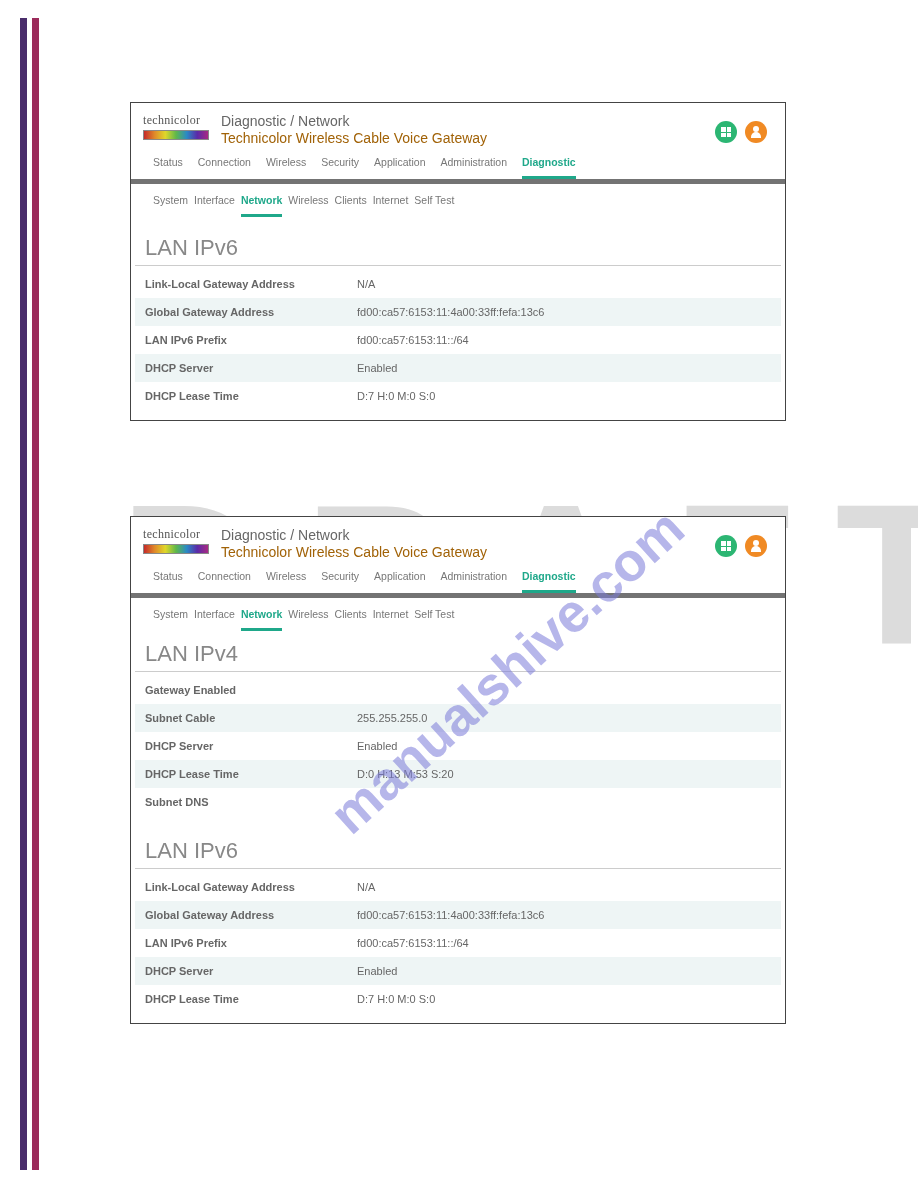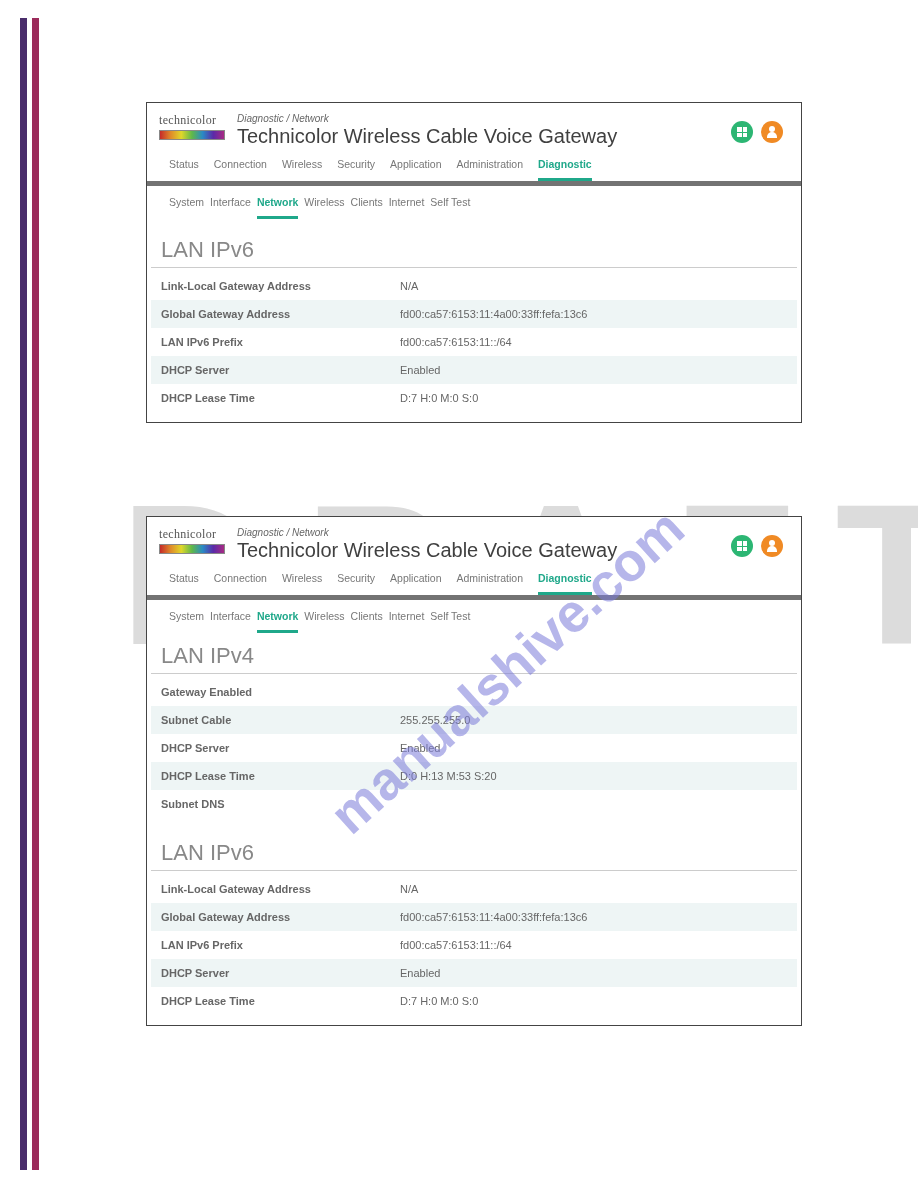--- a/index.html
+++ b/index.html
@@ -42,21 +42,21 @@
     color: #7b7bd9;
     opacity: .55;
     transform: rotate(-42deg);
     z-index: 5;
     user-select: none;
     white-space: nowrap;
   }
 
   .panel {
     position: absolute;
-    left: 146px;
+    left: 130px;
     width: 656px;
     border: 1.5px solid #444;
     background: #fff;
     z-index: 2;
   }
   .panel.p1 { top: 102px; }
   .panel.p2 { top: 516px; }
 
   .hdr {
     display: flex;
@@ -64,22 +64,22 @@
     padding: 10px 12px 0 12px;
   }
   .logo-block { width: 70px; }
   .logo-txt { font-family: Georgia, serif; font-size: 12px; color: #555; letter-spacing: .3px; }
   .spectrum {
     height: 10px; width: 66px; margin-top: 2px;
     background: linear-gradient(90deg,#c52a2a,#e08a2a,#e0d72a,#5fb84a,#2a8ac5,#5b2aa8,#a82a83);
     border: 1px solid #888;
   }
   .title-block { margin-left: 8px; }
-  .bc { font-size: 10px; color: #666; font-style: italic; }
-  .title { font-size: 20px; font-weight: 400; color: #404040; margin-top: 1px; }
+  .bc { font-size: 14px; color: #666; }
+  .title { font-size: 14px; font-weight: 400; color: #a16207; margin-top: 1px; }
   .hdr-icons { margin-left: auto; display: flex; gap: 8px; align-items: center; padding-top: 8px; padding-right: 6px;}
   .circ-btn {
     width: 22px; height: 22px; border-radius: 50%;
     display: flex; align-items: center; justify-content: center;
     color: #fff; font-size: 12px; font-weight: bold;
   }
   .circ-btn.green { background: #2cb673; }
   .circ-btn.orange { background: #f08a24; }
   .grid-ic { width:10px;height:10px;display:grid;grid-template-columns:1fr 1fr;grid-template-rows:1fr 1fr;gap:1px;}
   .grid-ic span{background:#fff;}
@@ -110,21 +110,21 @@
   .sec-title.tight { padding-top: 4px; }
 
   .rows { padding: 4px 4px 10px 4px; }
   .row {
     display: flex;
     font-size: 11px;
     color: #555;
     padding: 8px 10px;
   }
   .row:nth-child(even) { background: #eef5f5; }
-  .row .k { width: 239px; font-weight: 700; color: #666;}
+  .row .k { width: 212px; font-weight: 700; color: #666;}
   .row .v { flex: 1; color: #666; }
 </style>
 </head>
 <body>
 
 <div class="side-stripe a"></div>
 <div class="side-stripe b"></div>
 
 <div class="draft-wm">DRAFT</div>
 <div class="url-wm">manualshive.com</div>

